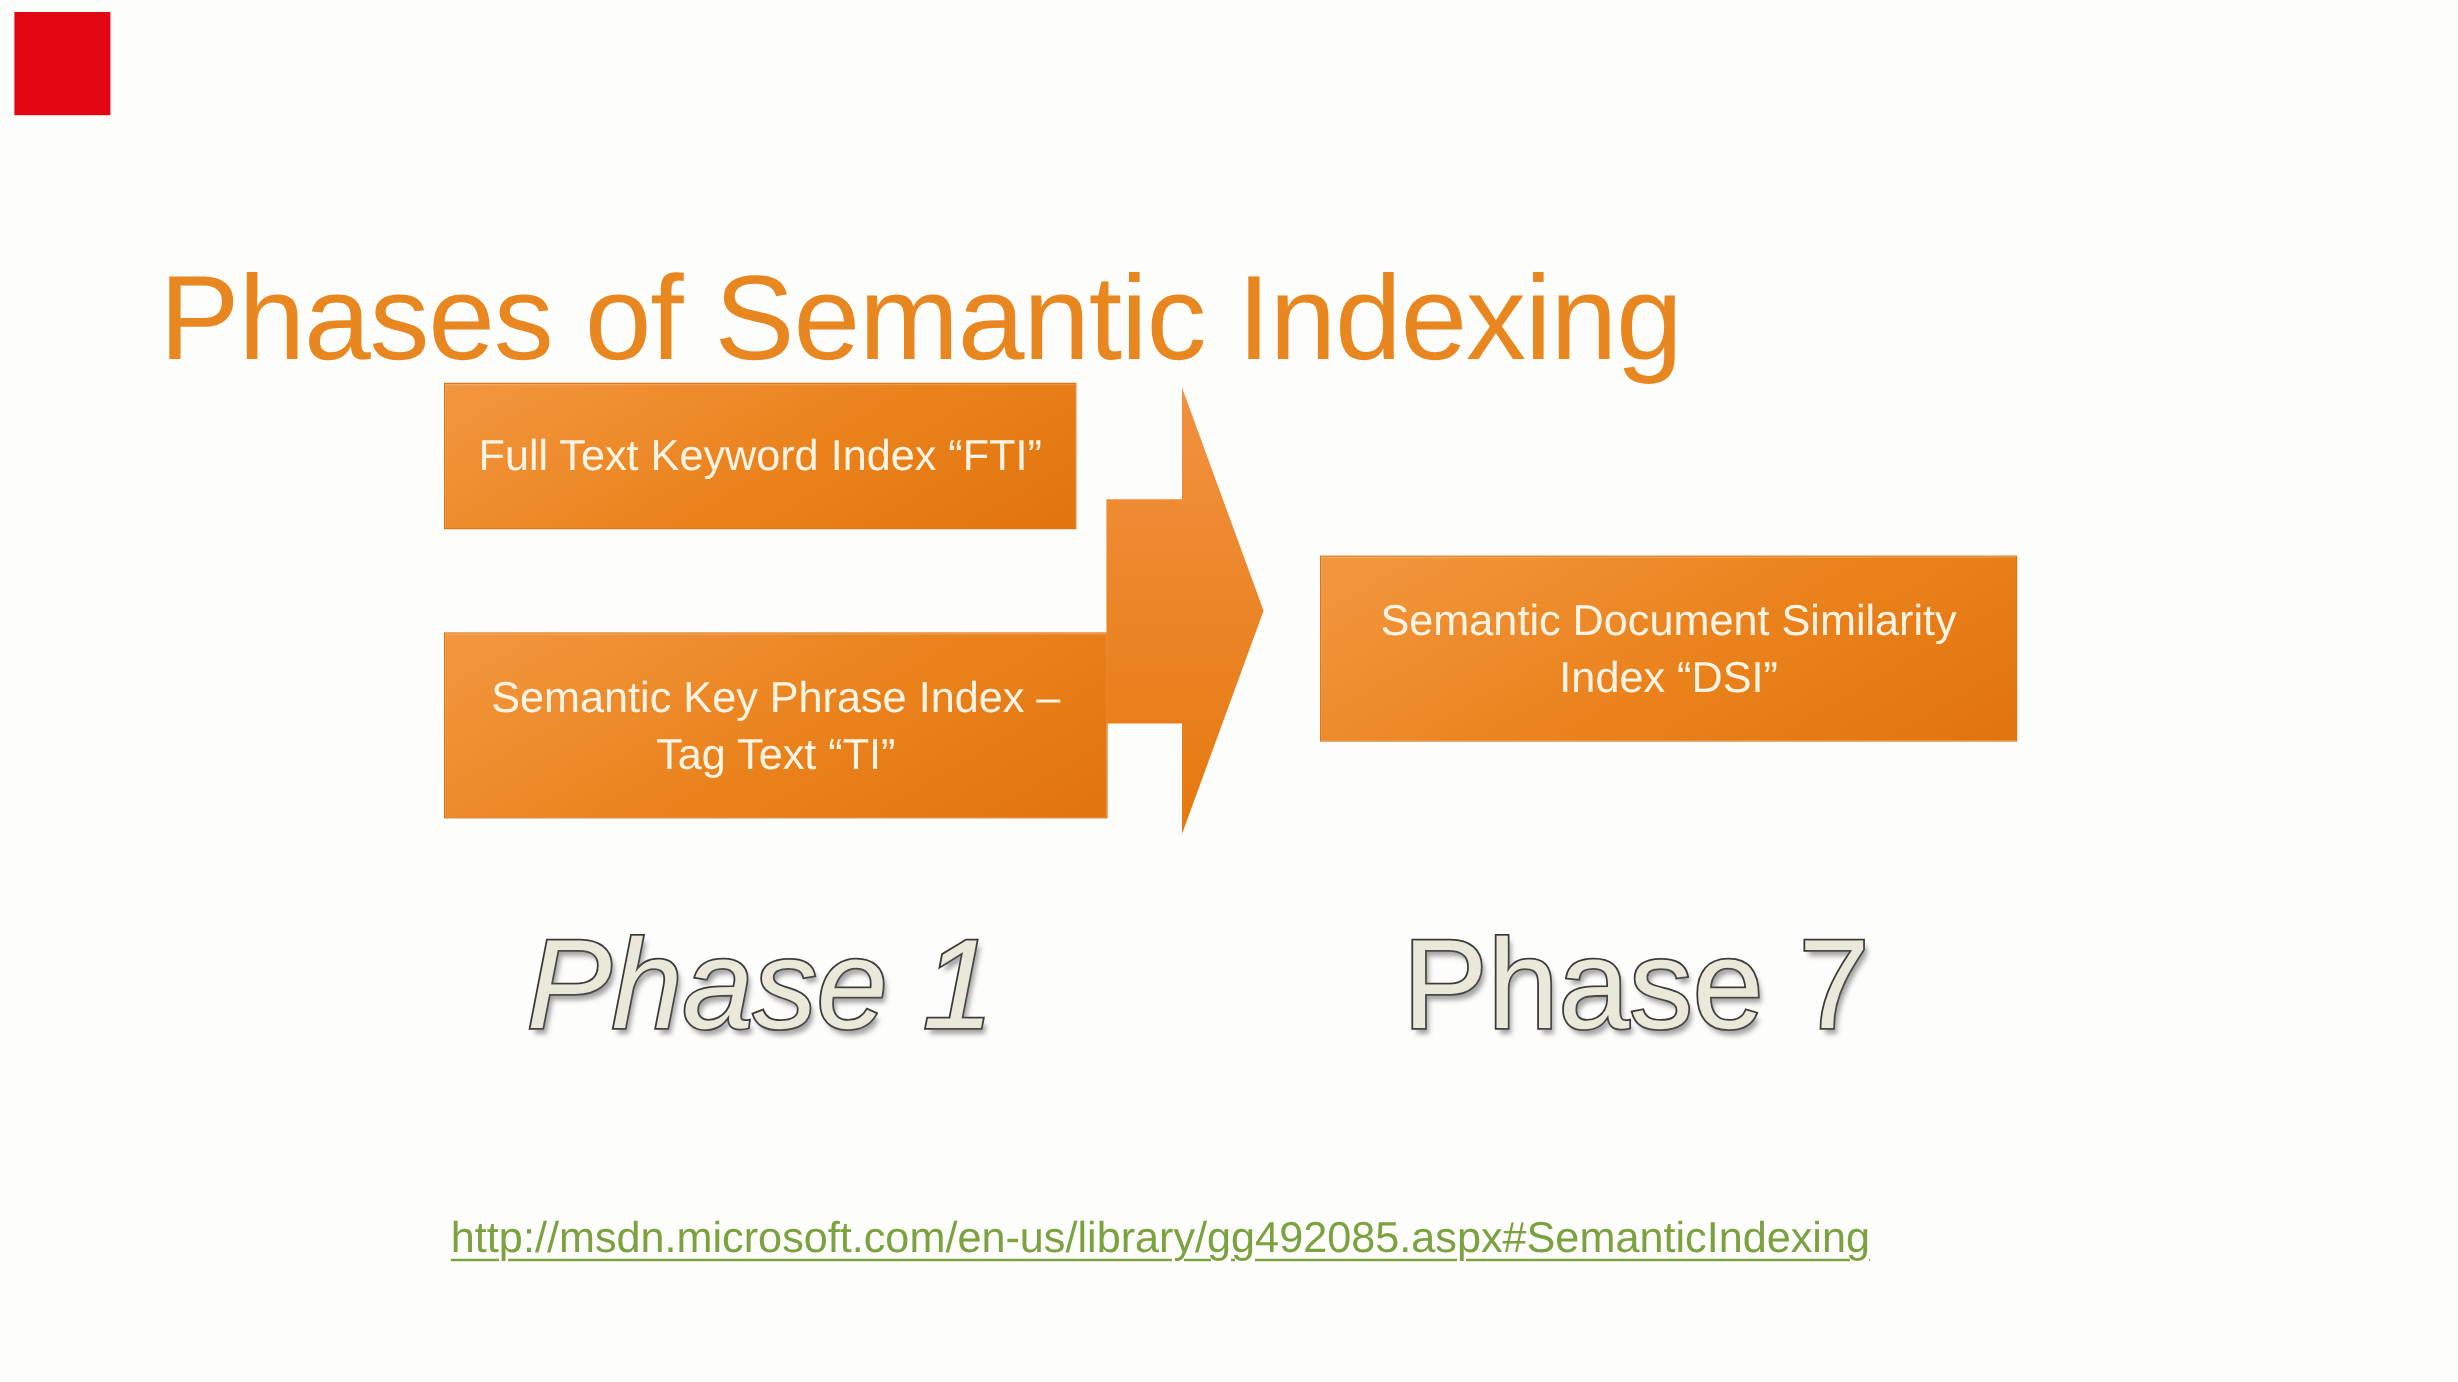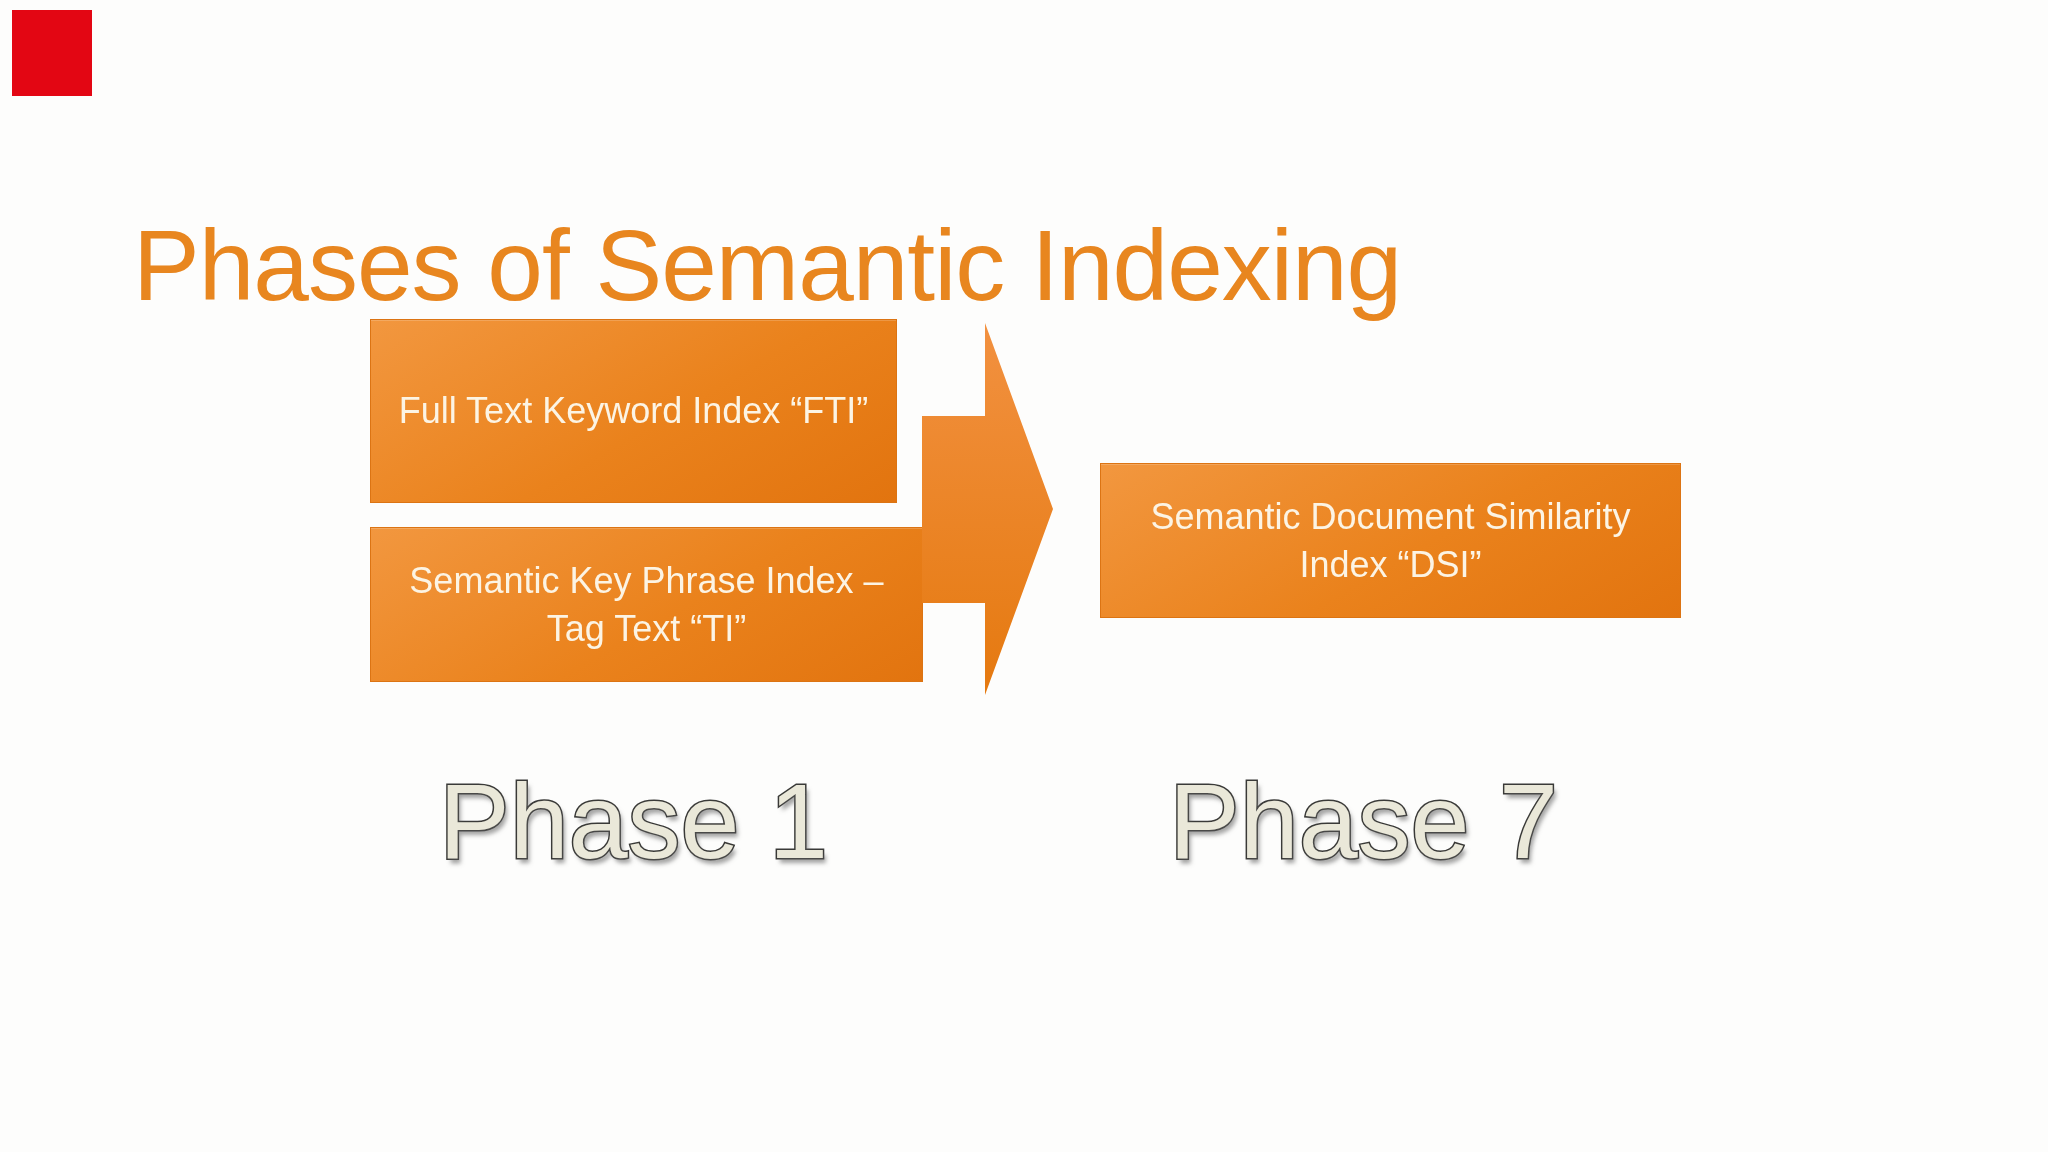--- a/index.html
+++ b/index.html
@@ -38,21 +38,21 @@
     color: #fcf4e4;
     font-size: 36px;
     font-weight: 300;
     line-height: 1.32;
     background: linear-gradient(150deg, #f2973f 0%, #ea821c 55%, #e2740f 100%);
     border: 1px solid #dc7413;
     box-shadow: inset 0 1px 0 rgba(255,255,255,0.18);
     box-sizing: border-box;
   }
   .obox-line { display: block; white-space: nowrap; }
-  .box-fti { left: 370px; top: 319px; width: 527px; height: 184px; }
+  .box-fti { left: 370px; top: 319px; width: 527px; height: 122px; }
   .box-ti  { left: 370px; top: 527px; width: 553px; height: 155px; }
   .box-dsi { left: 1100px; top: 431px; width: 581px; height: 155px; margin-top: 32px; }
   .arrow-svg {
     position: absolute;
     left: 920px; top: 321px;
     width: 136px; height: 376px;
   }
   .phase {
     position: absolute;
     top: 768px;
@@ -60,21 +60,21 @@
     text-align: center;
     font-size: 106px;
     font-weight: 400;
     line-height: 1;
     color: #eae8d9;
     -webkit-text-stroke: 3px #3a3a38;
     paint-order: stroke fill;
     text-shadow: 3px 5px 4px rgba(90,90,90,0.55);
     white-space: nowrap;
   }
-  .phase-1 { left: 370px; }
+  .phase-1 { left: 370px; font-style: italic; }
   .phase-2 { left: 1100px; }
   .source-link {
     position: absolute;
     top: 1010px;
     left: 967px;
     transform: translateX(-50%);
     font-size: 36px;
     font-weight: 300;
     color: #7ba23f;
     text-decoration: underline;
@@ -113,14 +113,15 @@
   </svg>
 
   <div class="obox box-dsi">
     <span class="obox-line">Semantic Document Similarity</span>
     <span class="obox-line">Index “DSI”</span>
   </div>
 
   <div class="phase phase-1">Phase 1</div>
   <div class="phase phase-2">Phase 7</div>
 
+  <a class="source-link">http://msdn.microsoft.com/en-us/library/gg492085.aspx#SemanticIndexing</a>
 
 </div>
 
 </body></html>

